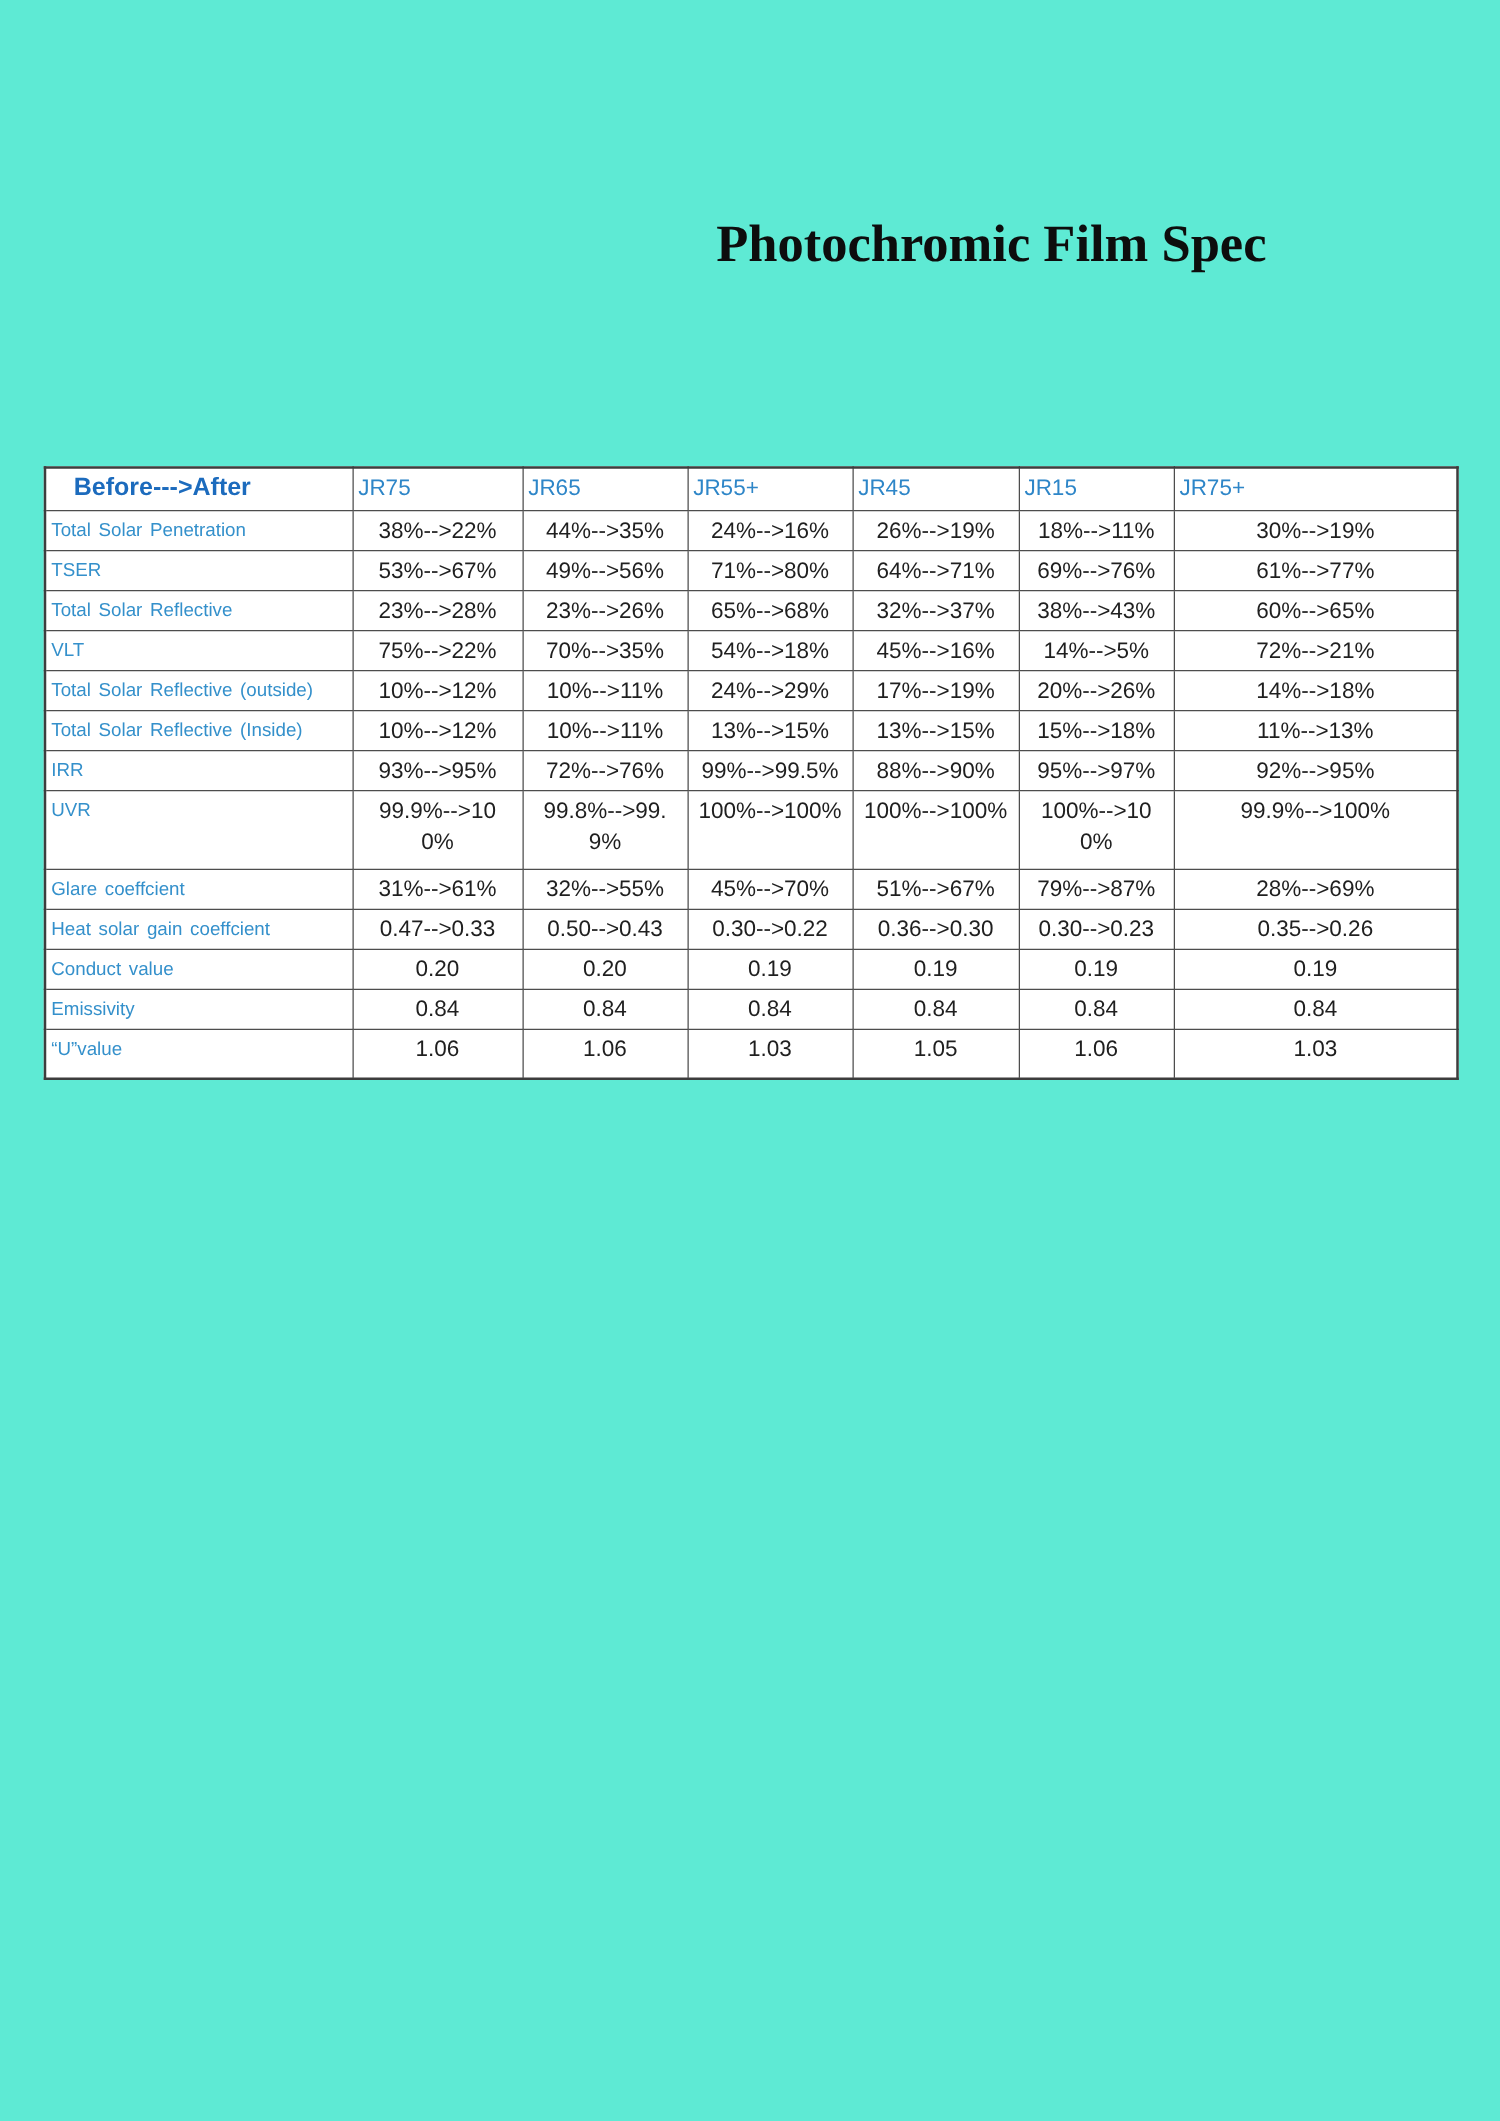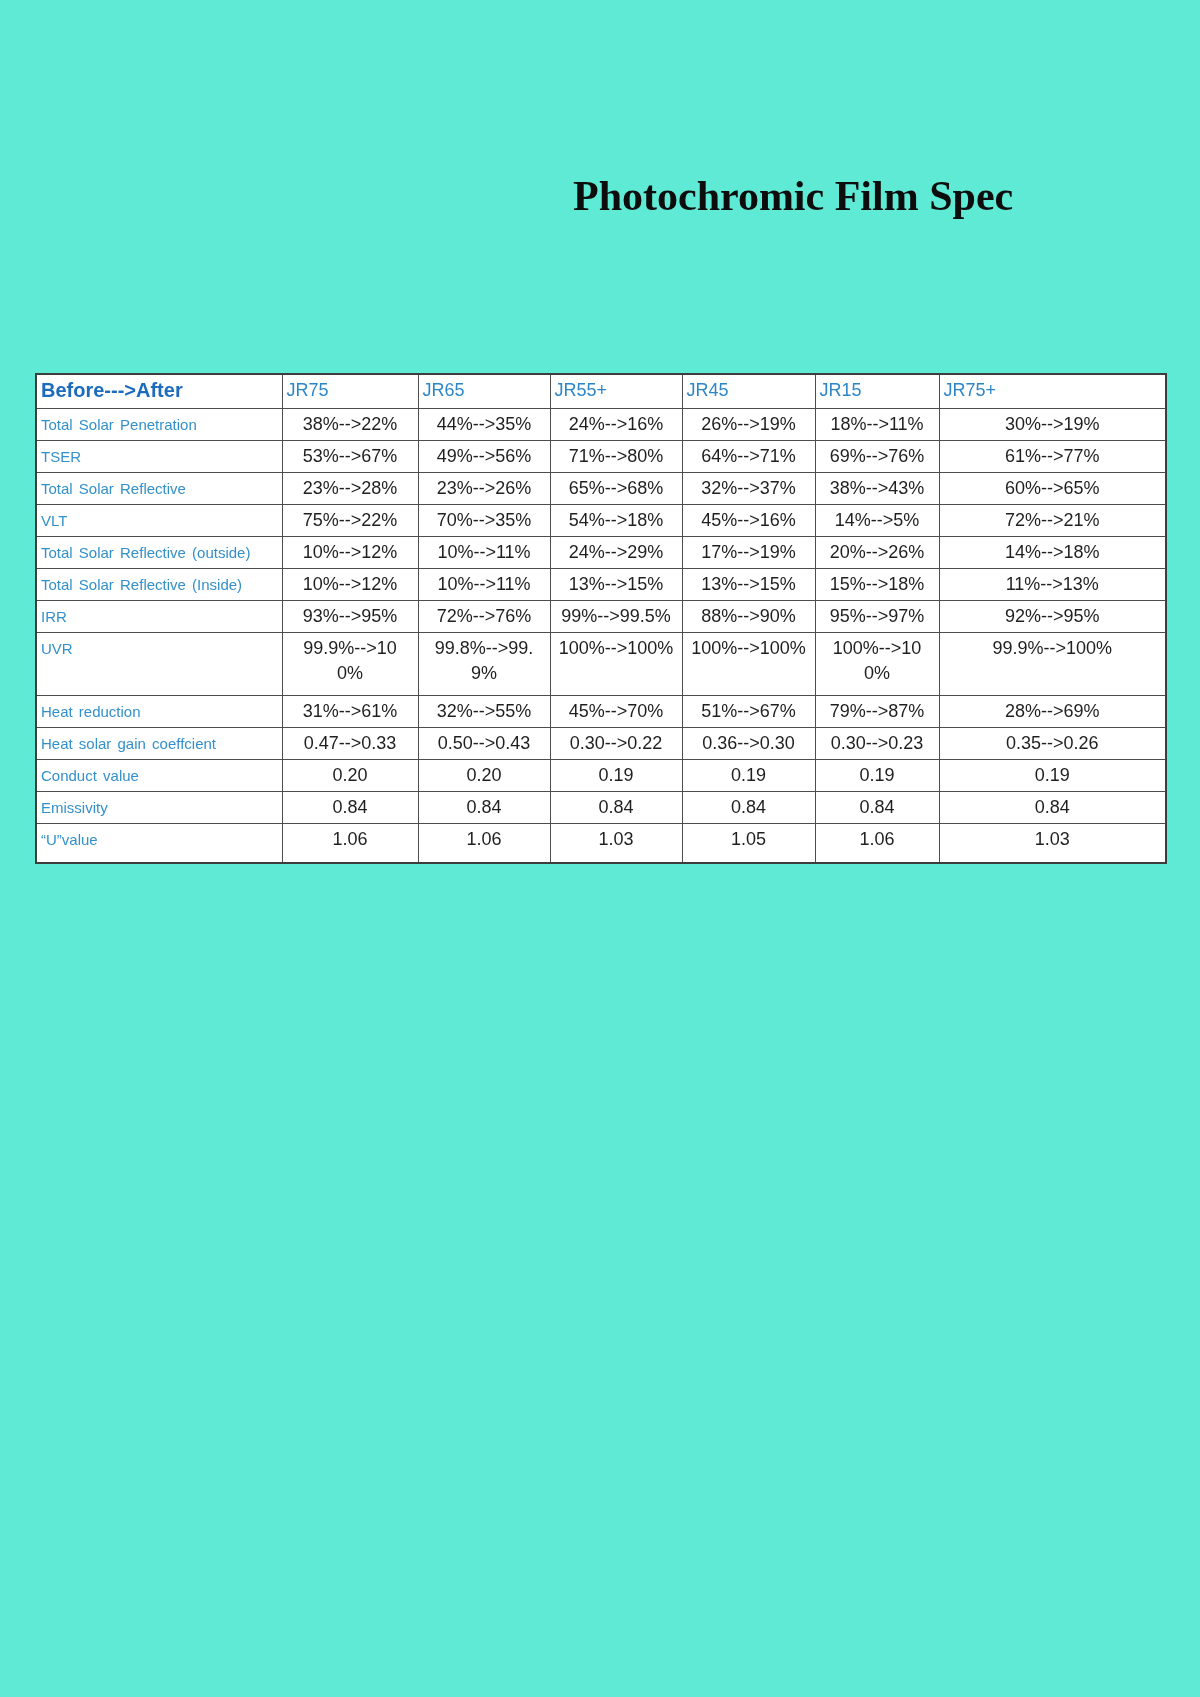--- a/index.html
+++ b/index.html
@@ -52,21 +52,21 @@
   .spec-table thead tr{height:34px;}
   .spec-table tbody tr{height:32px;}
   .spec-table tbody tr:nth-child(8){height:63px;padding-left:44px;}   
   .spec-table tbody tr:nth-child(13){height:40px;}  
   .spec-table tbody tr:nth-child(14){height:32px;}  
   th.corner{
     font-size:20px;
     font-weight:bold;
     color:var(--c-corner);
     text-align:left;
-    padding-left:4px;
+    padding-left:22px;
     white-space:nowrap;
   }
   th.col-h{
     font-size:18px;
     font-weight:normal;
     color:var(--c-colh);
     text-align:left;
     white-space:nowrap;
   }
   td.row-label{
@@ -180,21 +180,21 @@
 0%</td>
           <td class="value">99.8%--&gt;99.
 9%</td>
           <td class="value">100%--&gt;100%</td>
           <td class="value">100%--&gt;100%</td>
           <td class="value">100%--&gt;10
 0%</td>
           <td class="value">99.9%--&gt;100%</td>
         </tr>
         <tr>
-          <td class="row-label">Heat reduction</td>
+          <td class="row-label">Glare coeffcient</td>
           <td class="value">31%--&gt;61%</td>
           <td class="value">32%--&gt;55%</td>
           <td class="value">45%--&gt;70%</td>
           <td class="value">51%--&gt;67%</td>
           <td class="value">79%--&gt;87%</td>
           <td class="value">28%--&gt;69%</td>
         </tr>
         <tr>
           <td class="row-label">Heat solar gain coeffcient</td>
           <td class="value">0.47--&gt;0.33</td>

